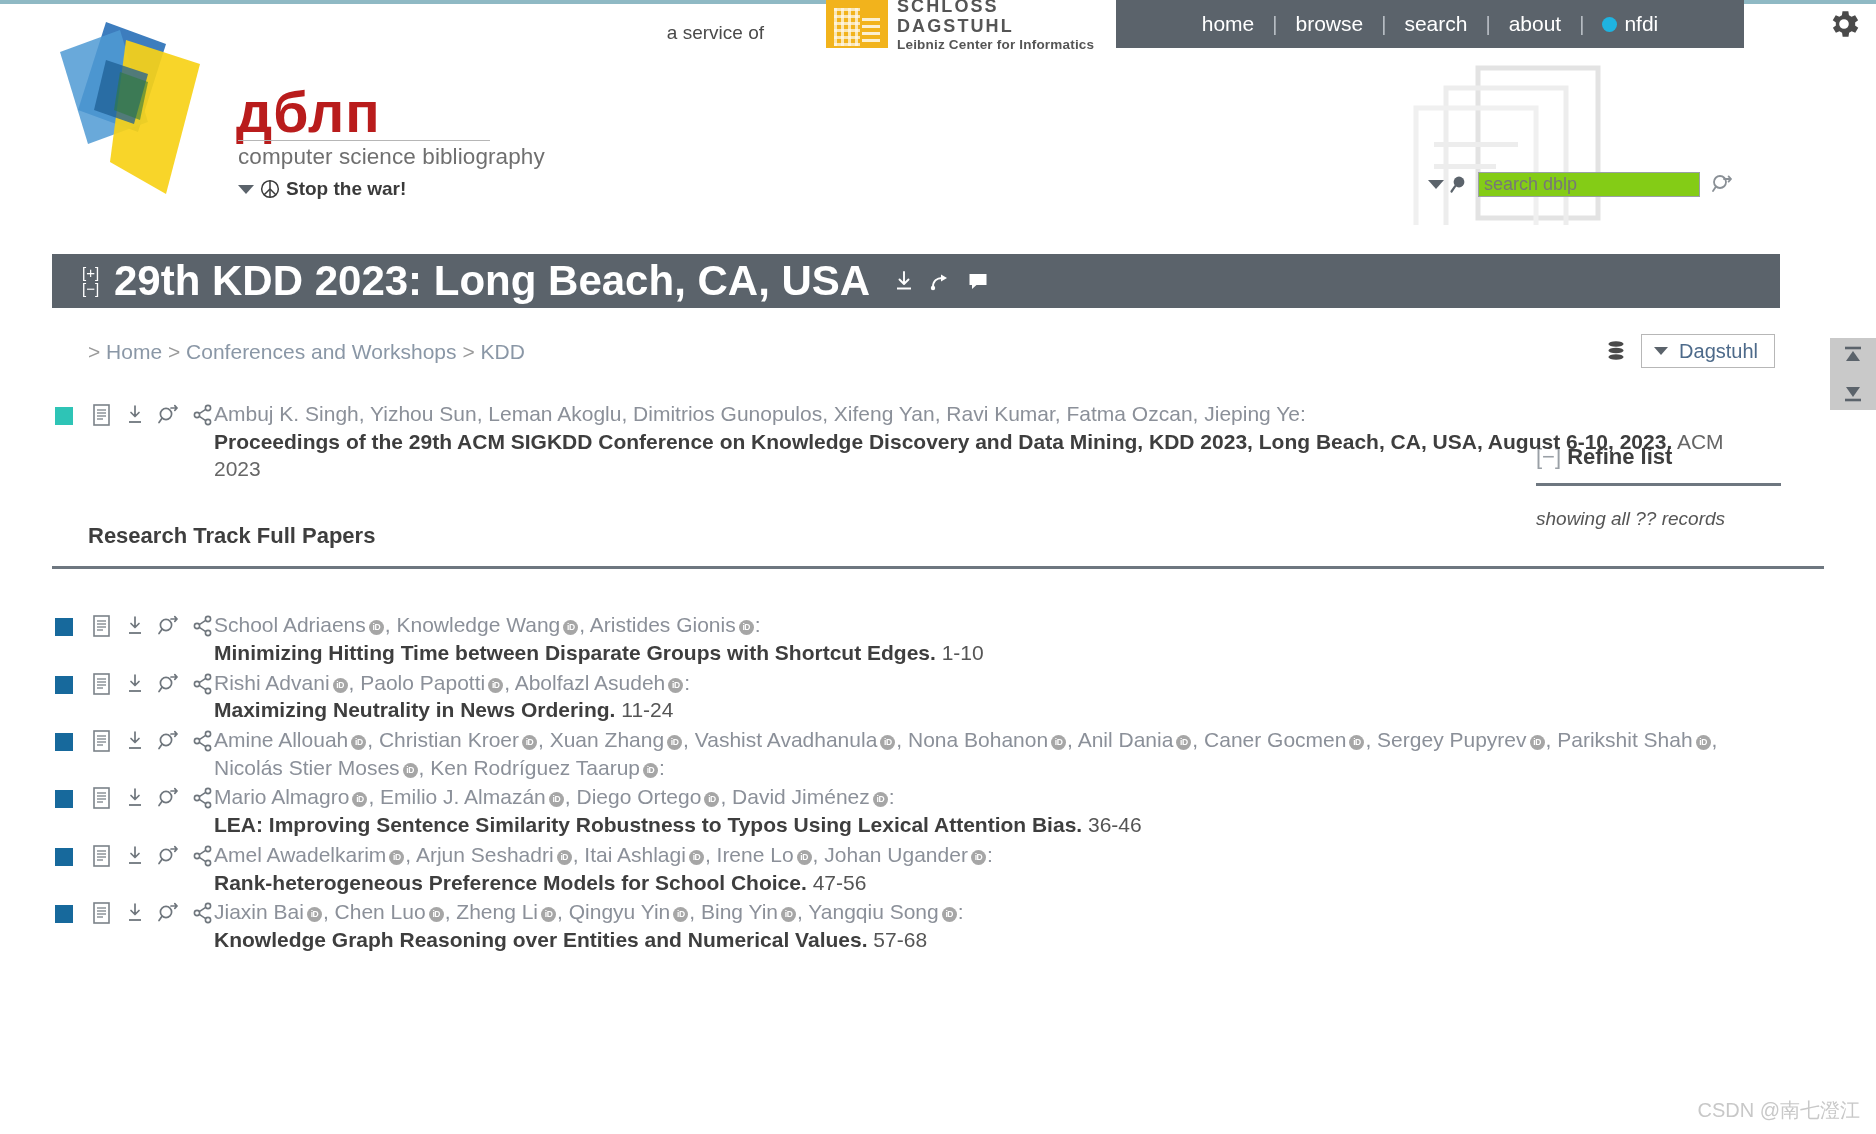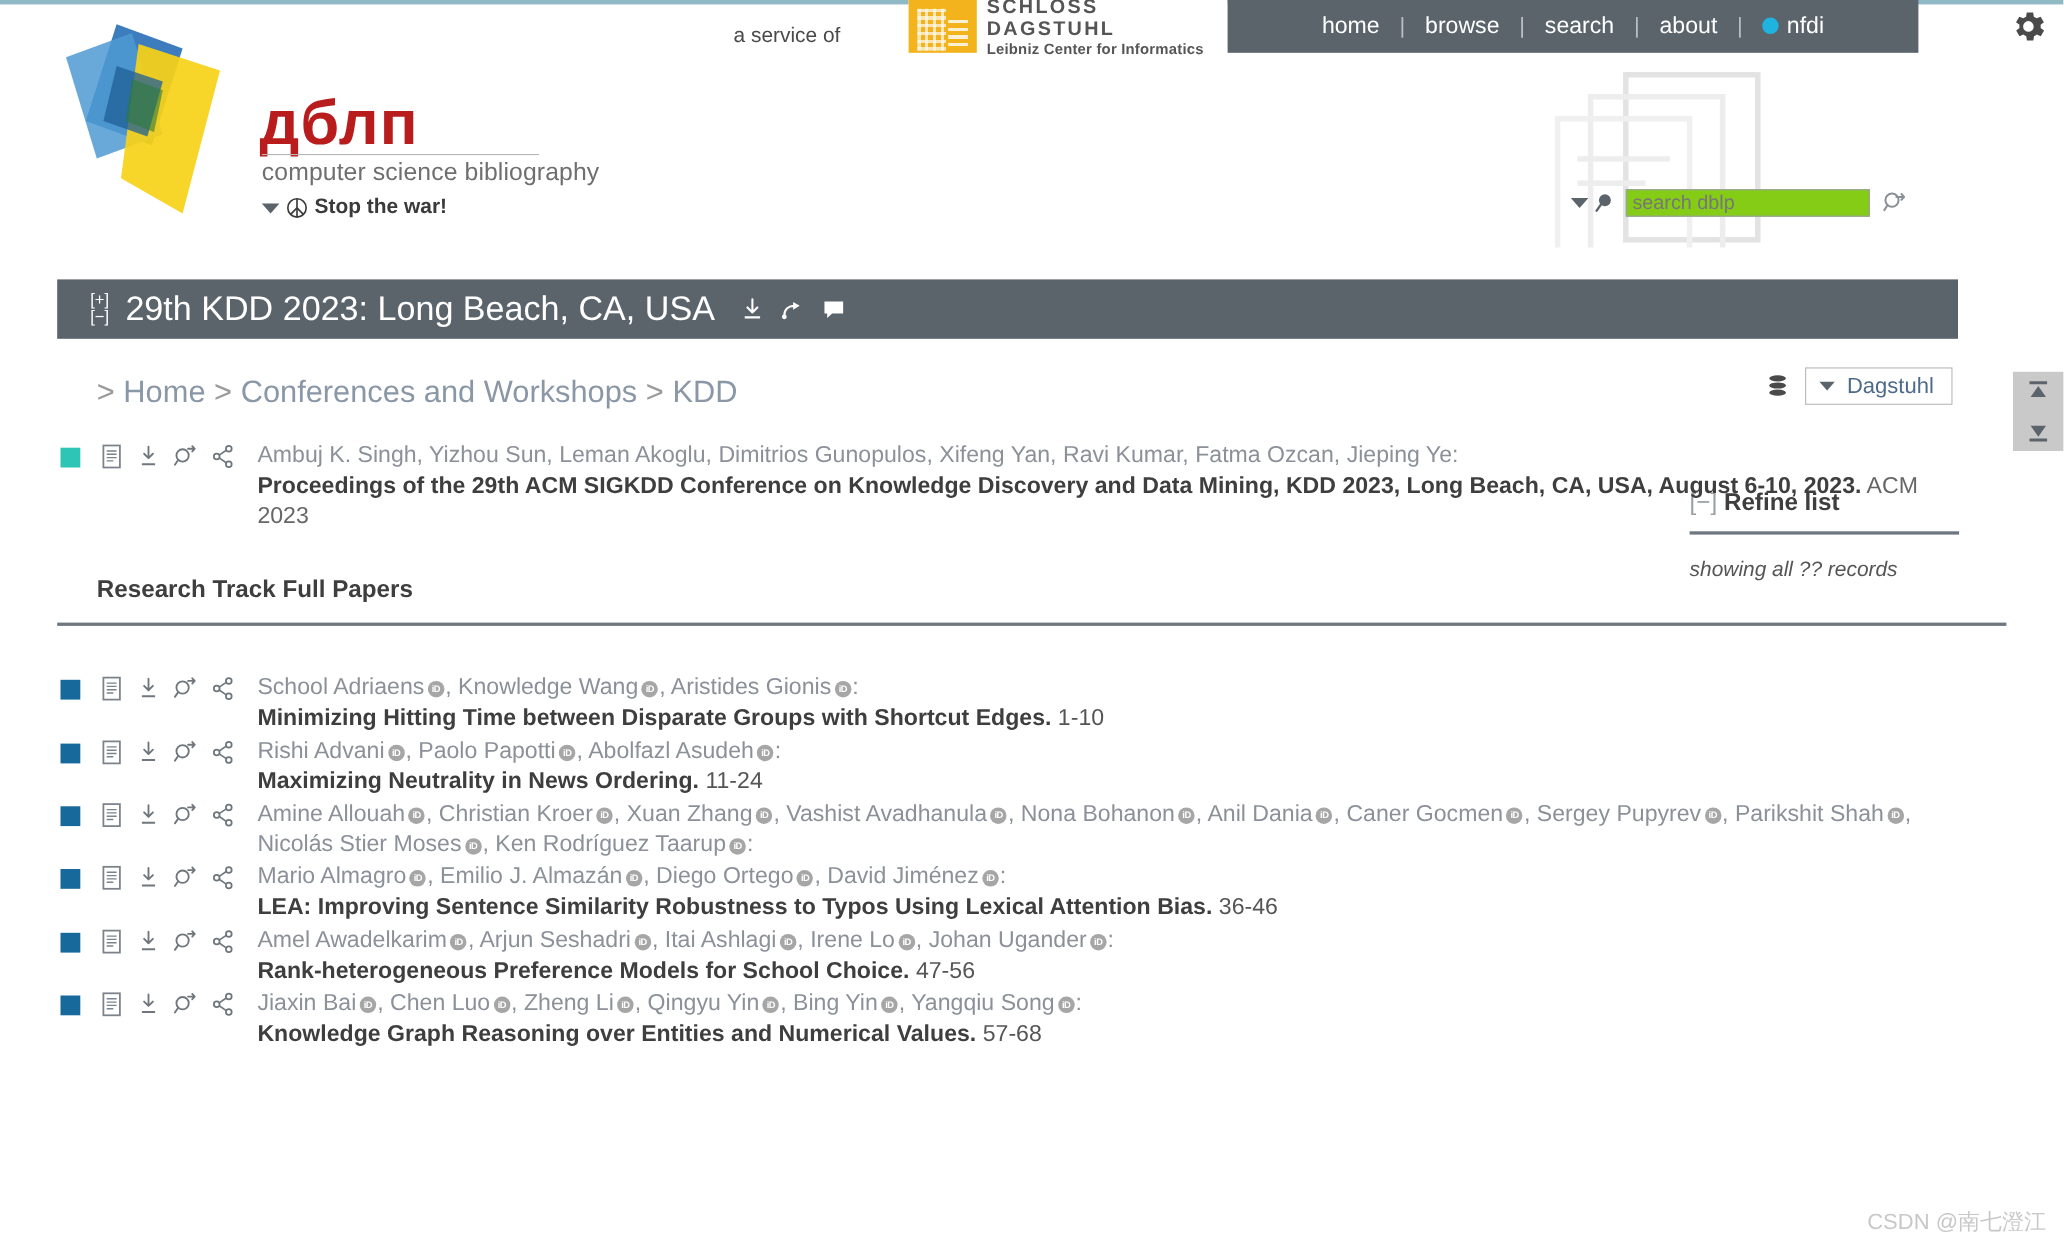--- a/index.html
+++ b/index.html
@@ -108,29 +108,29 @@
   
   #titleband {
     position:absolute; left:52px; top:254px; width:1728px; height:54px;
     background:#5b636b; display:flex; align-items:center;
   }
   #pm-toggle {
     width:40px; margin-left:30px; font-size:15px; color:#fff;
     line-height:1.05; text-align:left; flex:none;
   }
   #page-title {
-    font-size:31px; font-weight:normal; color:#fff; white-space:nowrap;
+    font-size:42px; font-weight:bold; color:#fff; white-space:nowrap;
     margin-left:-8px;
   }
   #title-icons { display:flex; align-items:center; gap:13px; margin-left:22px; }
 
   
   #crumbrow { position:absolute; left:0; top:330px; width:1876px; height:52px; }
   #breadcrumb {
-    position:absolute; left:88px; top:10px; font-size:28px; color:#888;
+    position:absolute; left:88px; top:10px; font-size:21px; color:#888;
   }
   #breadcrumb a { color:#8a97a6; text-decoration:none; }
   #breadcrumb .gt { color:#9a9a9a; }
   #db-group {
     position:absolute; right:101px; top:4px; display:flex; align-items:center; gap:12px;
   }
   #dagstuhl-select {
     border:1px solid #b7b7b7; background:#fff; height:34px;
     display:flex; align-items:center; gap:11px; padding:0 16px 0 12px;
     font-size:20px; color:#4d6a8a;
@@ -149,21 +149,21 @@
   
   #main { position:absolute; left:0; top:400px; width:1876px; }
 
   .entry { display:flex; align-items:flex-start; margin-bottom:2px; }
   .marker {
     width:18px; height:18px; flex:none; margin-top:7px; margin-left:55px;
   }
   .marker.proc { background:#2ec4b6; }
   .marker.inproc { background:#17699c; }
   .entry-icons { display:flex; gap:11px; margin-left:18px; margin-top:3px; flex:none; }
-  .entry-body { margin-left:20px; max-width:1525px; line-height:1.32; }
+  .entry-body { max-width:1525px; line-height:1.32; }
   .authors { color:#8b9099; font-size:21px; }
   .authors .sep { color:#8b9099; }
   .orcid {
     display:inline-block; width:15px; height:15px; border-radius:50%;
     background:#a6a6a6; color:#fff; font-size:8.5px; font-weight:bold;
     text-align:center; line-height:15px; vertical-align:2px; margin:0 1px 0 3px;
     letter-spacing:-.5px;
   }
   .title-line { font-size:21px; color:#3e3e3e; }
   .title-line b { font-weight:bold; }

